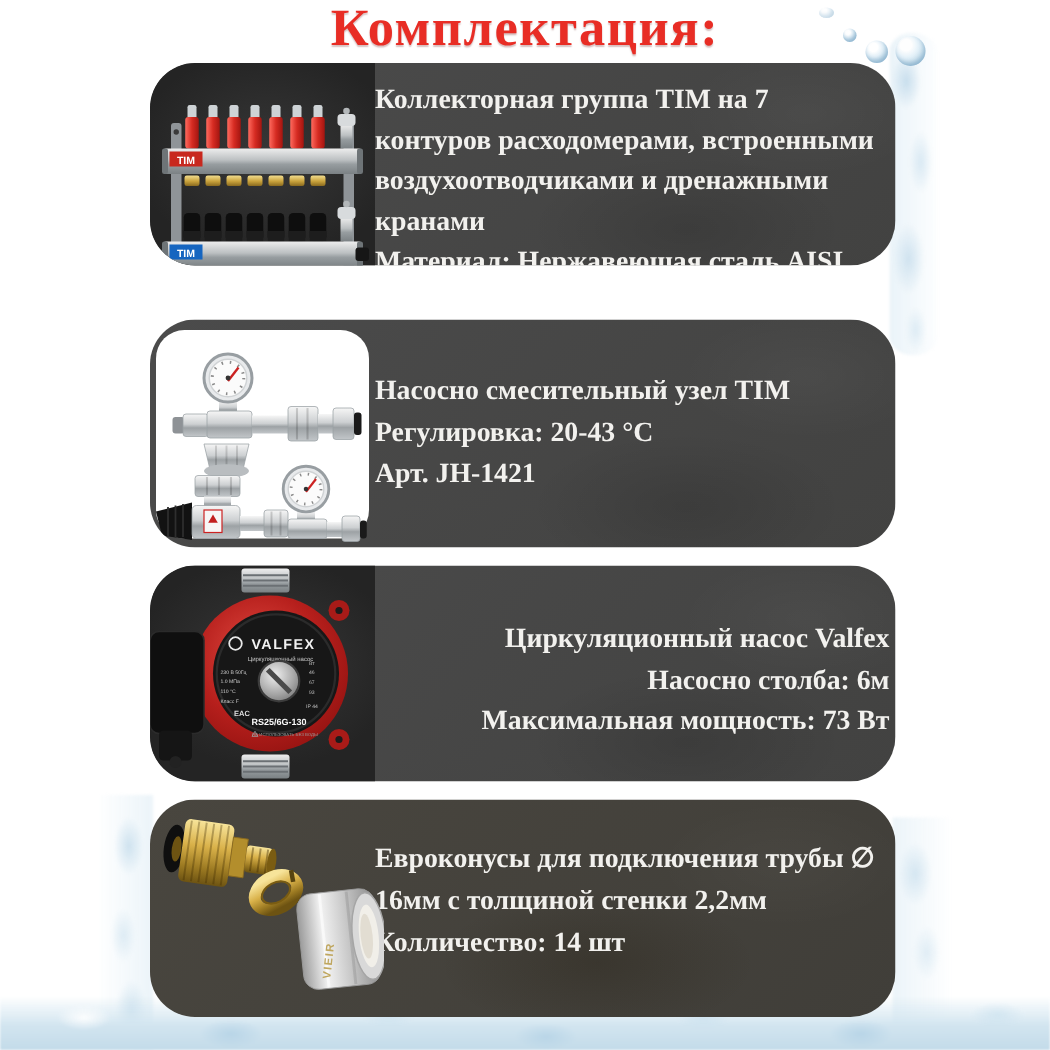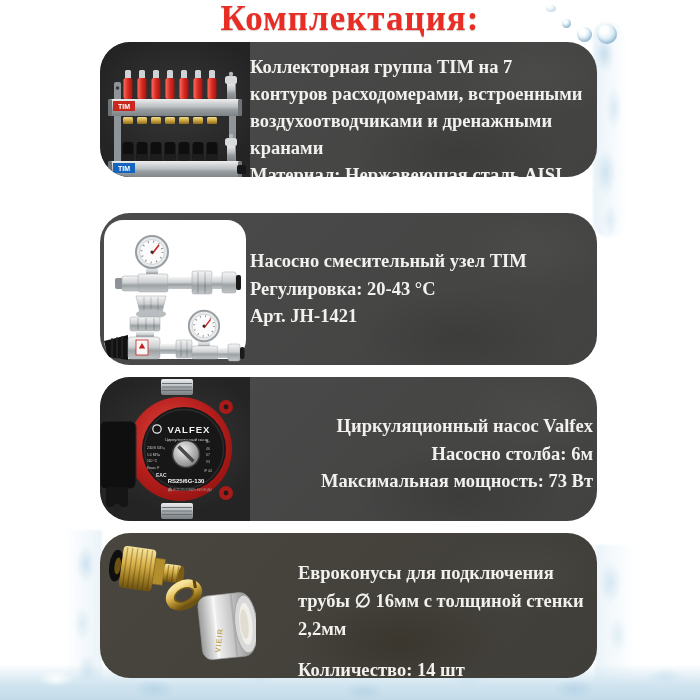--- a/index.html
+++ b/index.html
@@ -78,37 +78,37 @@
       radial-gradient(150px 70px at 72% 82%, rgba(0,0,0,.12), transparent 70%),
       radial-gradient(120px 60px at 88% 25%, rgba(255,255,255,.035), transparent 70%),
       linear-gradient(135deg,#4b4b4b,#424241);
   }
   .c1{top:42px;height:135px;}
   .c2{top:213px;height:152px;}
   .c3{top:377px;height:144px;text-align:right;}
   .c4{top:533px;height:145px;background:
       radial-gradient(150px 70px at 60% 75%, rgba(30,22,8,.25), transparent 70%),
       radial-gradient(120px 60px at 85% 30%, rgba(255,255,255,.03), transparent 70%),
-      linear-gradient(135deg,#49463f,#403e39); gap: 48px;}
+      linear-gradient(135deg,#49463f,#403e39);}
   .photo{flex:0 0 150px;position:relative;}
   .photo-bg-dark{
     position:absolute;inset:0;border-radius:30px 0 0 30px;
     background:radial-gradient(100px 80px at 52% 45%, #373737, #242424 88%);
   }
   .photo svg{position:absolute;left:0;top:0;}
   .text{
     width:347px;font-weight:bold;font-size:18.5px;line-height:27px;
     padding-right:4px;box-sizing:border-box;
   }
   .text p{margin:0;}
   .c1 .text{padding-top:12px;}
   .c2 .text{padding-top:35px;line-height:27.5px;}
   .c3 .text{padding-top:36px;line-height:27.5px;}
   .c4 .text{padding-top:26px;line-height:28px;}
-  .c4 .text p + p{margin-top:13px;}
+  .c4 .text p + p{}
 </style>
 </head>
 <body>
 
 <div>
   <div class="water water-right-top"></div>
   <div class="water water-right-bottom"></div>
   <div class="water water-left-bottom"></div>
   <div class="water water-bottom-band"></div>
   <div class="bubble bubble-4"></div>

